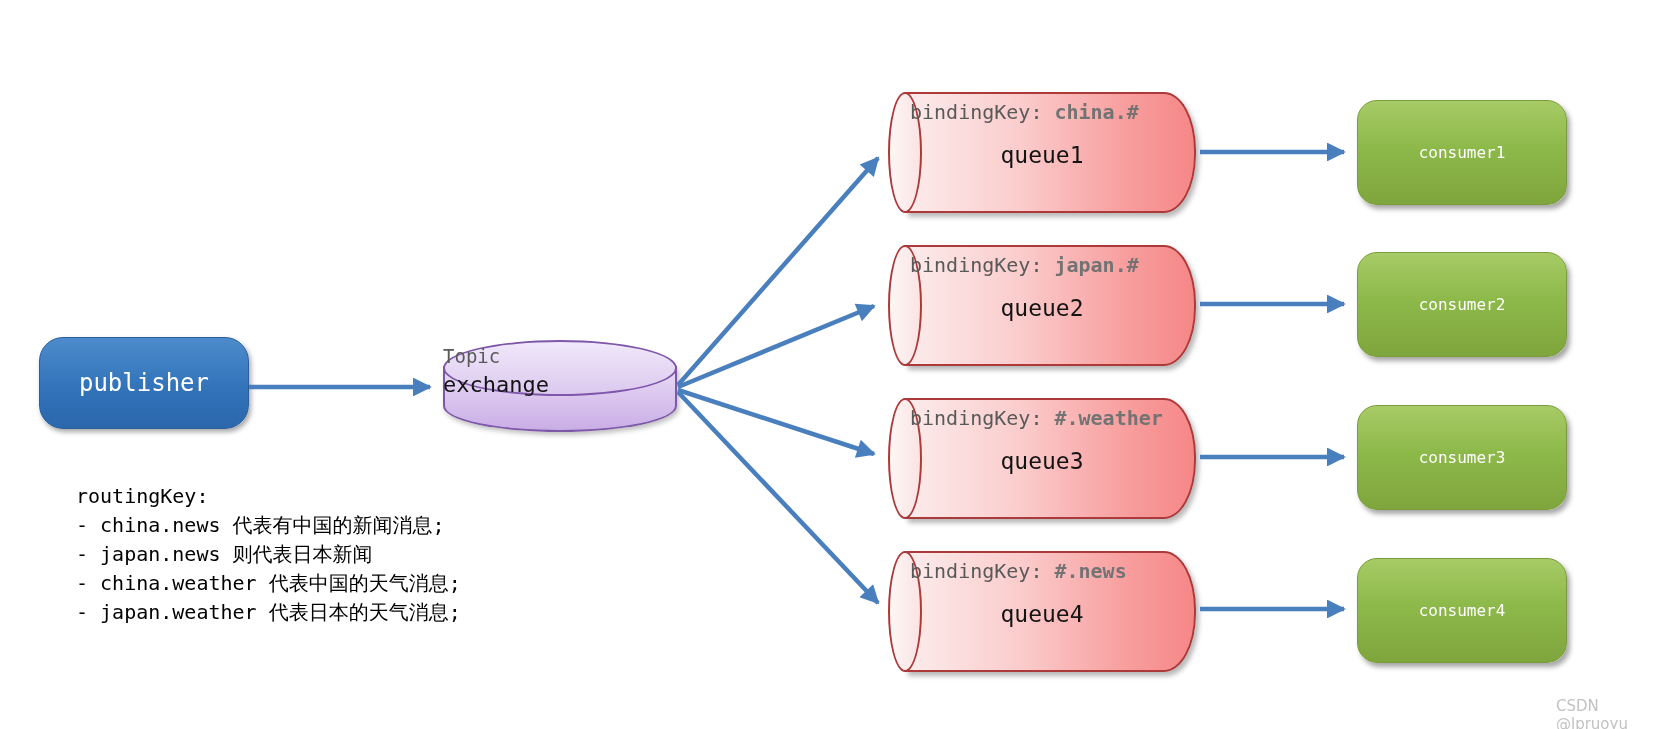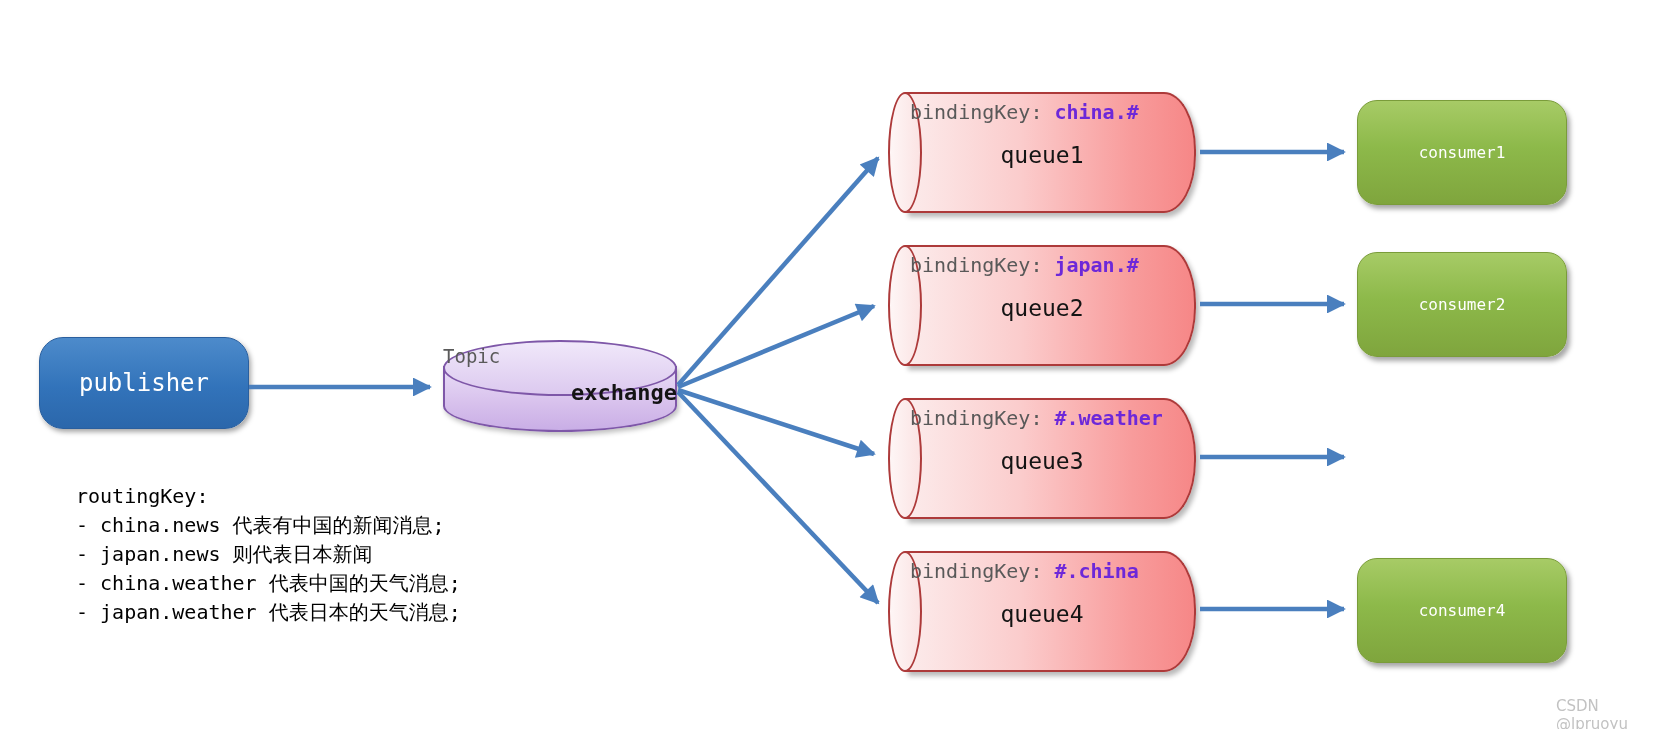--- a/index.html
+++ b/index.html
@@ -25,40 +25,40 @@
     border-radius:0 0 117px 117px / 0 0 26px 26px;
     box-shadow:2px 3px 5px rgba(0,0,0,.25);
   }
   .exch-top{
     position:absolute;left:0;top:0;width:230px;height:52px;
     background:linear-gradient(180deg,#f0e8fa 0%,#dcc9ef 100%);
     border:2px solid #7e57a8;border-radius:50%;
   }
   .exch-type{position:absolute;left:0;top:5px;width:100%;text-align:left;
     color:#5a5a5a;font-size:19px;z-index:3;}
-  .exch-label{position:absolute;left:0;top:40px;width:100%;text-align:right;
-    color:#141414;font-size:22px;z-index:3;font-weight:bold;}
+  .exch-label{position:absolute;left:0;top:32px;width:100%;text-align:left;
+    color:#141414;font-size:22px;z-index:3;}
   
   .queue{position:absolute;left:888px;width:308px;height:121px;}
   .q-body{
     position:absolute;left:17px;top:0;right:0;bottom:0;
     background:linear-gradient(90deg,#fcecec 0%,#fbcccc 40%,#f89c9c 78%,#f68787 100%);
     border:2.5px solid #ad3a3a;border-left:none;
     border-radius:0 32px 32px 0 / 0 58px 58px 0;
     box-shadow:3px 4px 5px rgba(0,0,0,.28);
   }
   .q-ellipse{
     position:absolute;left:0;top:0;width:34px;height:100%;
     background:linear-gradient(90deg,#fef6f6 0%,#fbe3e3 100%);
     border:2.5px solid #ad3a3a;border-radius:50%;z-index:2;
     box-sizing:border-box;
   }
   .q-binding{position:absolute;left:22px;top:8px;z-index:4;font-size:20px;white-space:nowrap;}
   .q-bk-label{color:#595959;}
-  .q-bk-value{color:#6d28d9;font-weight:bold;margin-left:12px;}
+  .q-bk-value{color:#737373;font-weight:bold;margin-left:12px;}
   .q-name{position:absolute;left:0;top:50px;width:100%;text-align:center;z-index:4;
     color:#141414;font-size:23px;}
   
   .consumer{
     position:absolute;left:1357px;width:208px;height:103px;
     background:linear-gradient(180deg,#a7cb66 0%,#8db94a 45%,#7fa53d 100%);
     border:1px solid #7a9c3a;border-radius:20px;
     box-shadow:3px 4px 5px rgba(0,0,0,.35);
     display:flex;align-items:center;justify-content:center;
     color:#ffffff;font-size:16px;
@@ -113,30 +113,33 @@
     <div class="q-binding">
       <span class="q-bk-label">bindingKey:</span><span class="q-bk-value">#.weather</span>
     </div>
     <div class="q-name">queue3</div>
   </div>
 
   <div class="queue" style="top:551px">
     <div class="q-body"></div>
     <div class="q-ellipse"></div>
     <div class="q-binding">
-      <span class="q-bk-label">bindingKey:</span><span class="q-bk-value">#.china</span>
+      <span class="q-bk-label">bindingKey:</span><span class="q-bk-value">#.news</span>
     </div>
     <div class="q-name">queue4</div>
   </div>
 
   <div class="consumer" style="top:100px">
     <span>consumer1</span>
   </div>
   <div class="consumer" style="top:252px">
     <span>consumer2</span>
+  </div>
+  <div class="consumer" style="top:405px">
+    <span>consumer3</span>
   </div>
   <div class="consumer" style="top:558px">
     <span>consumer4</span>
   </div>
 
   <div class="notes">
     <div>routingKey:</div>
     <div>- china.news 代表有中国的新闻消息;</div>
     <div>- japan.news 则代表日本新闻</div>
     <div>- china.weather 代表中国的天气消息;</div>

